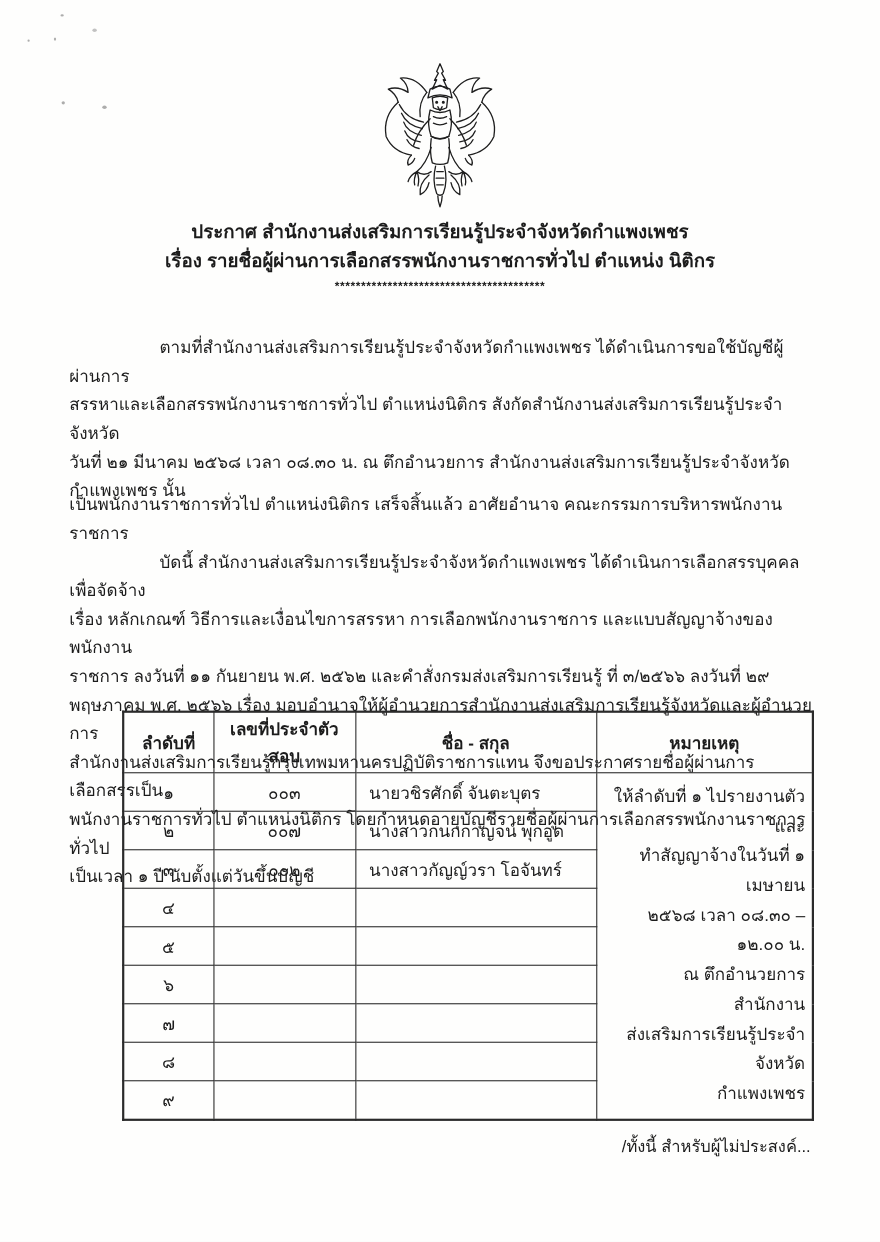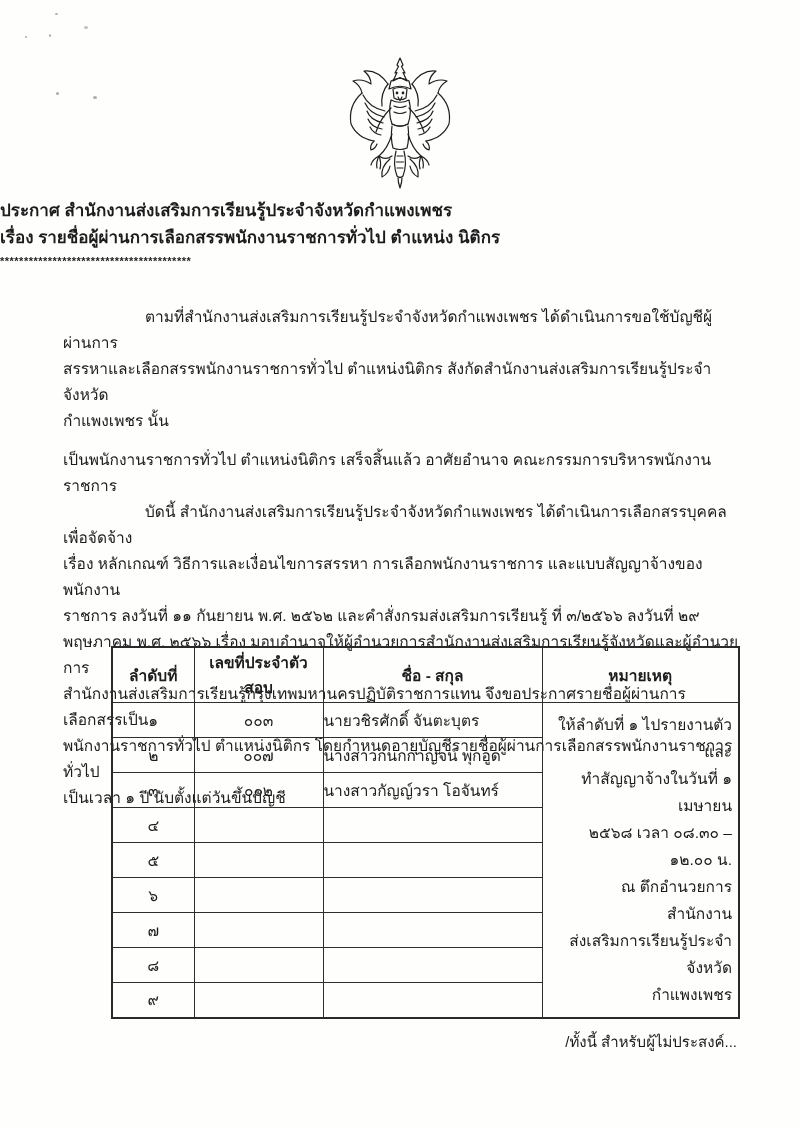--- a/index.html
+++ b/index.html
@@ -22,21 +22,21 @@
   .s5 { left:56px; top:92px;  width:3px; height:3px; }
   .s6 { left:93px; top:96px;  width:4px; height:3px; }
 
   .emblem {
     position:absolute; top:56px; left:50%;
     transform:translateX(-50%);
   }
 
   .title-block {
     position:absolute; top:197px; left:0; width:100%;
-    font-weight:bold;
+    text-align:center; font-weight:bold;
     font-size:17px; line-height:27px;
   }
   .title-sep {
     font-size:11px; line-height:14px; letter-spacing:.5px;
     font-weight:bold; margin-top:3px;
   }
 
   .para {
     position:absolute; left:63px; width:676px;
     font-size:15.5px; line-height:26px;
@@ -60,21 +60,21 @@
   .doc-table th {
     font-weight:bold; height:32px; text-align:center;
     padding:2px 2px;
   }
   .col-no   { width:82px;  }
   .col-exam { width:129px; }
   .col-name { width:219px; }
   .col-rem  { width:197px; }
   .doc-table td { height:35px; }
   .cell-no, .cell-exam { text-align:center; }
-  .cell-name { text-align:left; }
+  .cell-name { text-align:left; padding-left:12px; }
   .cell-remark {
     vertical-align:middle; text-align:right;
     padding:6px 6px 6px 10px;
     line-height:27px; font-size:15.5px;
   }
 
   .footer-note {
     position:absolute; top:1030px; right:63px;
     font-size:15px;
     margin-left:28px;
@@ -136,20 +136,21 @@
 
   <div class="title-block">
     <div>ประกาศ สำนักงานส่งเสริมการเรียนรู้ประจำจังหวัดกำแพงเพชร</div>
     <div>เรื่อง  รายชื่อผู้ผ่านการเลือกสรรพนักงานราชการทั่วไป ตำแหน่ง นิติกร</div>
     <div class="title-sep">****************************************</div>
   </div>
 
   <div class="para" id="para1">
     <div class="para-line indent">ตามที่สำนักงานส่งเสริมการเรียนรู้ประจำจังหวัดกำแพงเพชร ได้ดำเนินการขอใช้บัญชีผู้ผ่านการ</div>
     <div class="para-line">สรรหาและเลือกสรรพนักงานราชการทั่วไป ตำแหน่งนิติกร สังกัดสำนักงานส่งเสริมการเรียนรู้ประจำจังหวัด</div>
+    <div class="para-line">วันที่ ๒๑ มีนาคม ๒๕๖๘ เวลา ๐๘.๓๐ น. ณ ตึกอำนวยการ สำนักงานส่งเสริมการเรียนรู้ประจำจังหวัด</div>
     <div class="para-line">กำแพงเพชร นั้น</div>
   </div>
 
   <div class="para" id="para2">
     <div class="para-line">เป็นพนักงานราชการทั่วไป ตำแหน่งนิติกร เสร็จสิ้นแล้ว อาศัยอำนาจ คณะกรรมการบริหารพนักงานราชการ</div>
     <div class="para-line indent">บัดนี้ สำนักงานส่งเสริมการเรียนรู้ประจำจังหวัดกำแพงเพชร ได้ดำเนินการเลือกสรรบุคคลเพื่อจัดจ้าง</div>
     <div class="para-line">เรื่อง หลักเกณฑ์ วิธีการและเงื่อนไขการสรรหา การเลือกพนักงานราชการ และแบบสัญญาจ้างของพนักงาน</div>
     <div class="para-line">ราชการ ลงวันที่ ๑๑ กันยายน พ.ศ. ๒๕๖๒ และคำสั่งกรมส่งเสริมการเรียนรู้ ที่ ๓/๒๕๖๖  ลงวันที่ ๒๙</div>
     <div class="para-line">พฤษภาคม พ.ศ. ๒๕๖๖ เรื่อง มอบอำนาจให้ผู้อำนวยการสำนักงานส่งเสริมการเรียนรู้จังหวัดและผู้อำนวยการ</div>
     <div class="para-line">สำนักงานส่งเสริมการเรียนรู้กรุงเทพมหานครปฏิบัติราชการแทน จึงขอประกาศรายชื่อผู้ผ่านการเลือกสรรเป็น</div>

